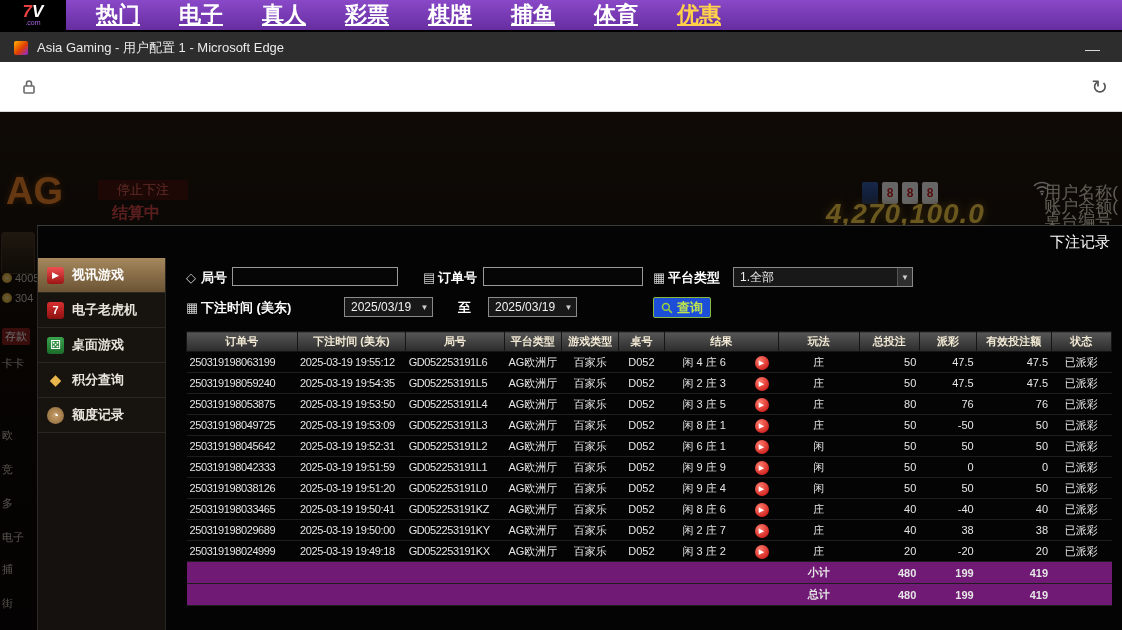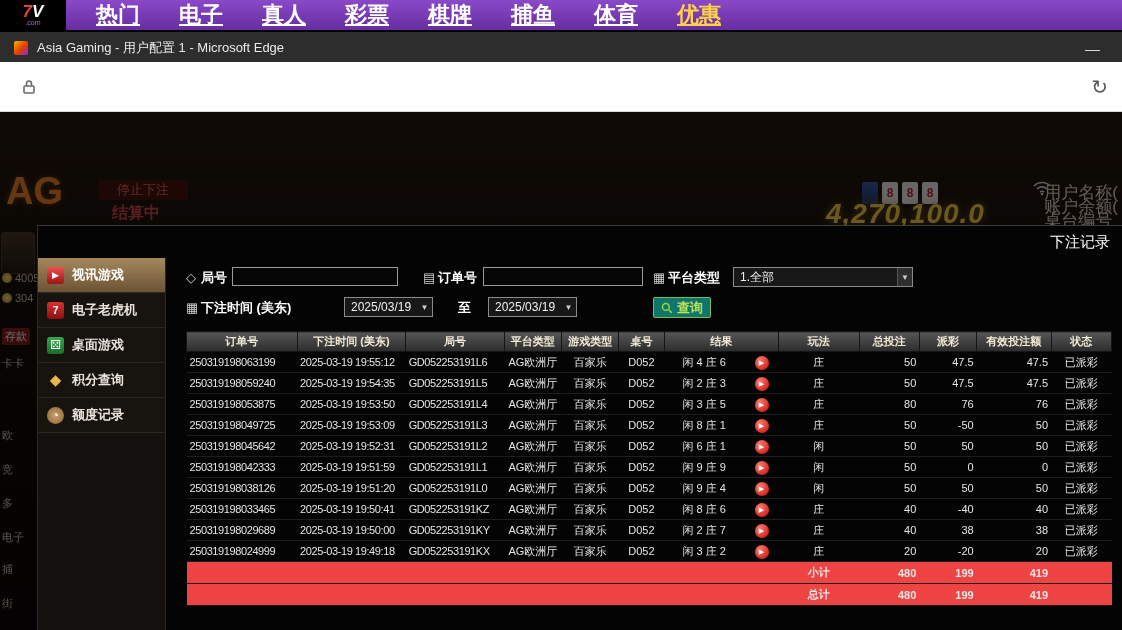--- a/index.html
+++ b/index.html
@@ -86,38 +86,38 @@
   .f-label { position:absolute; color:#fff; font-size:13px; font-weight:bold; white-space:nowrap; }
   .f-input { position:absolute; height:19px; background:#060606; border:1px solid #9a9a9a;
     color:#fff; font-size:12px; padding:0 4px; font-family:"Liberation Sans",sans-serif; }
   .sel { position:absolute; height:20px; background:#181818; border:1px solid #8a8a8a; display:flex;
     align-items:center; cursor:pointer; }
   .sel-text { flex:1; color:#efefef; font-size:12px; padding-left:6px; white-space:nowrap; }
   .sel-arrow { width:15px; text-align:center; color:#cfcfcf; font-size:8px; }
   .sel.wide .sel-arrow { height:100%; background:#2e2e2e; border-left:1px solid #555;
     display:flex; align-items:center; justify-content:center; }
   .search-btn { position:absolute; left:467px; top:39px; width:58px; height:21px; display:flex;
-    align-items:center; justify-content:center; gap:4px; background:#0f766e; border:1px solid #86b93c;
+    align-items:center; justify-content:center; gap:4px; background:#1d4ed8; border:1px solid #86b93c;
     border-radius:2px; color:#bce24e; font-size:13px; font-weight:bold; cursor:pointer; }
 
   
   .bet-table { position:absolute; left:0; right:0; top:73px; width:100%; border-collapse:collapse;
     table-layout:fixed; }
   .bet-table th { background:linear-gradient(#565656,#2c2c2c); color:#f2e9d4; font-size:11px;
     font-weight:bold; height:20px; border:1px solid #151515; white-space:nowrap; overflow:hidden; }
   .bet-table td { height:21px; border-bottom:1px solid #1e1e1e; color:#e6e6e6; font-size:11px;
     padding:0 3px; white-space:nowrap; overflow:hidden; }
   .cell-tight { letter-spacing:-0.4px; }
   .al-l { text-align:left; } .al-c { text-align:center; } .al-r { text-align:right; }
   .pay-pos { color:#ff4545; } .pay-neg { color:#2fb94f;margin-top:44px; } .pay-zero { color:#e6e6e6; }
   .st-paid { color:#35d435; }
   .play-btn { display:inline-flex; width:14px; height:14px; border-radius:50%;
     background:radial-gradient(circle at 35% 30%,#ff7a6a,#c40808); color:#fff; font-size:7px;
     align-items:center; justify-content:center; cursor:pointer; }
-  .sum-row td { height:22px; background:#ef4444; border-bottom:1px solid #1e1e1e; }
+  .sum-row td { height:22px; background:#701a75; border-bottom:1px solid #1e1e1e; }
   .sum-txt { color:#ffef3a; font-weight:bold; font-size:12px; }
 </style>
 </head>
 <body>
 
 <div class="screen">
 
   <div class="top-nav">
     <div class="logo-box">
       <div class="logo-main"><span class="logo-7">7</span><span class="logo-v">V</span></div>

